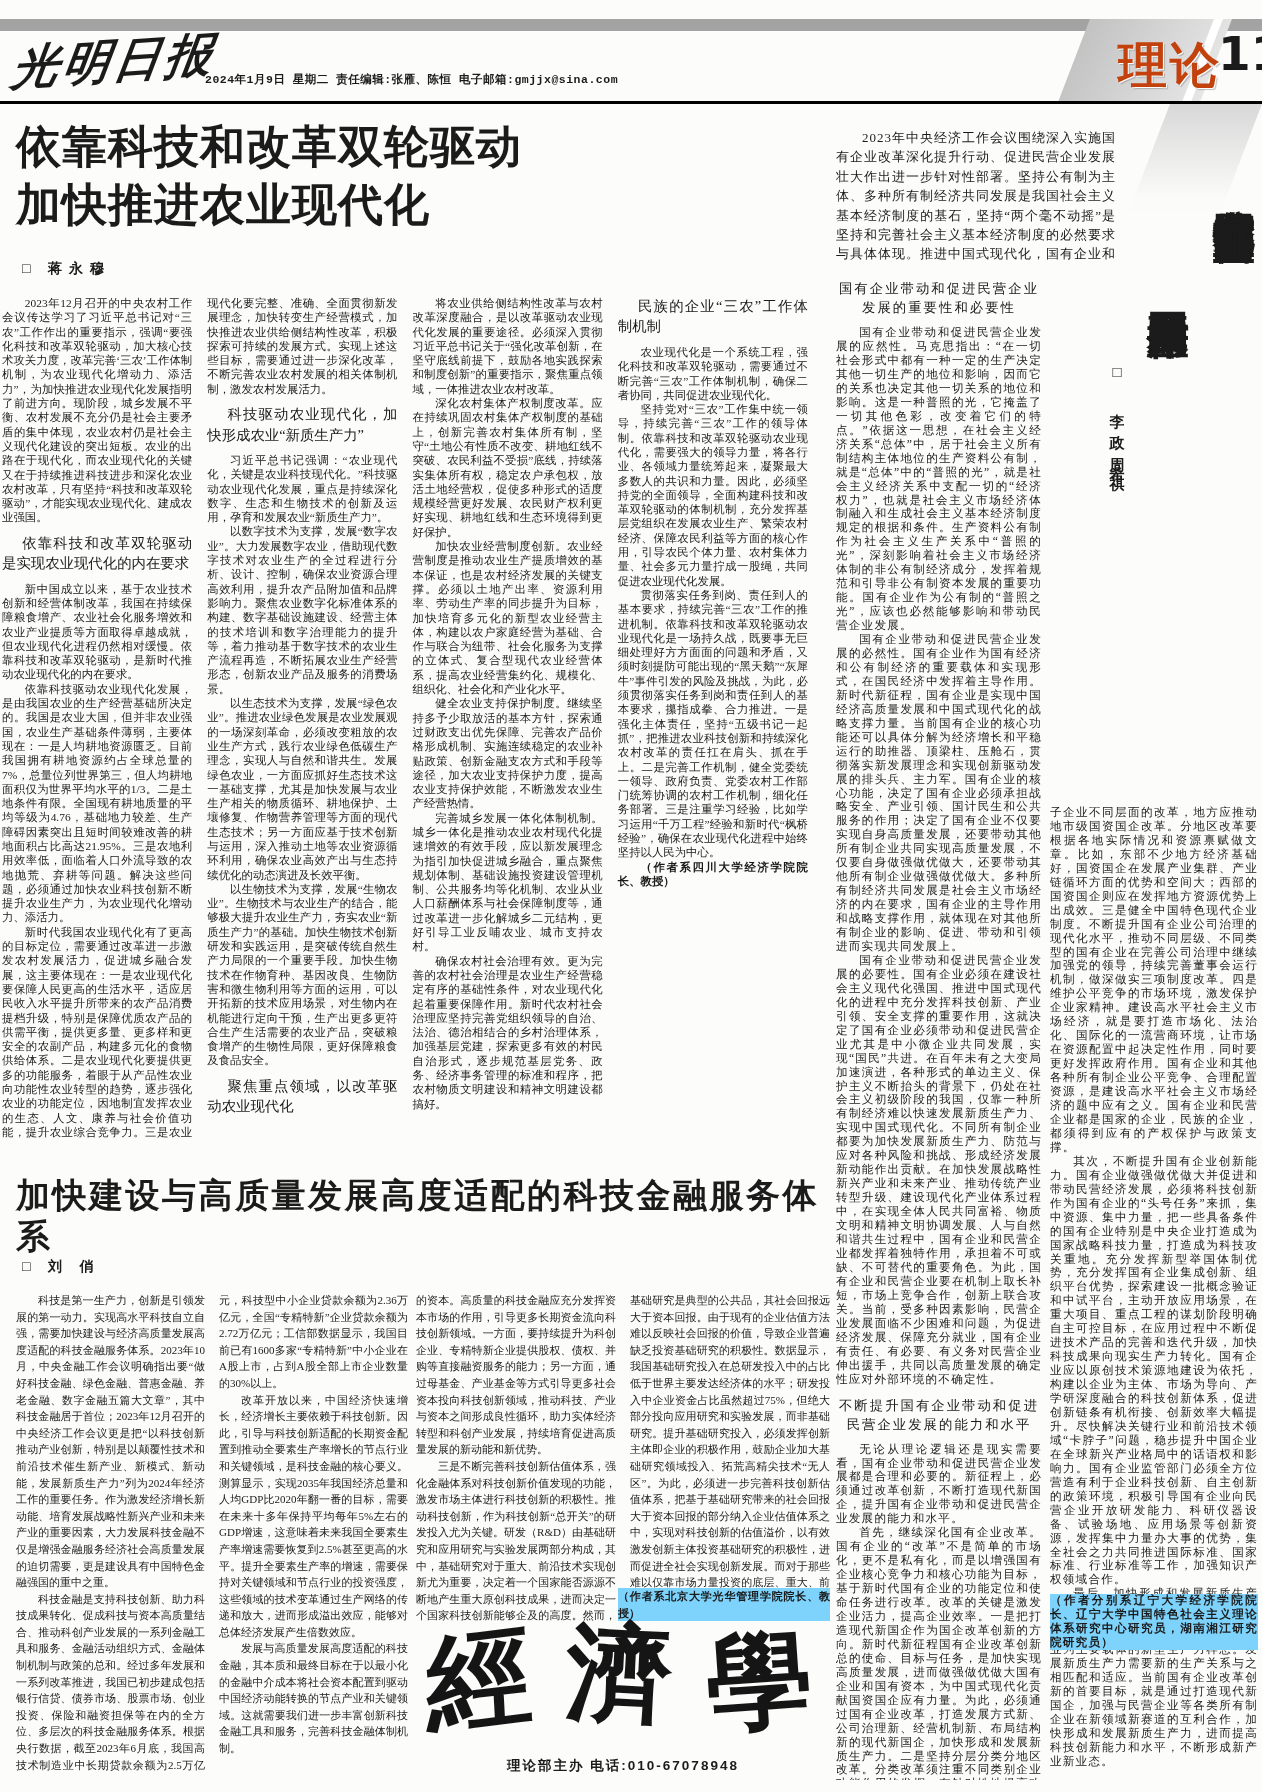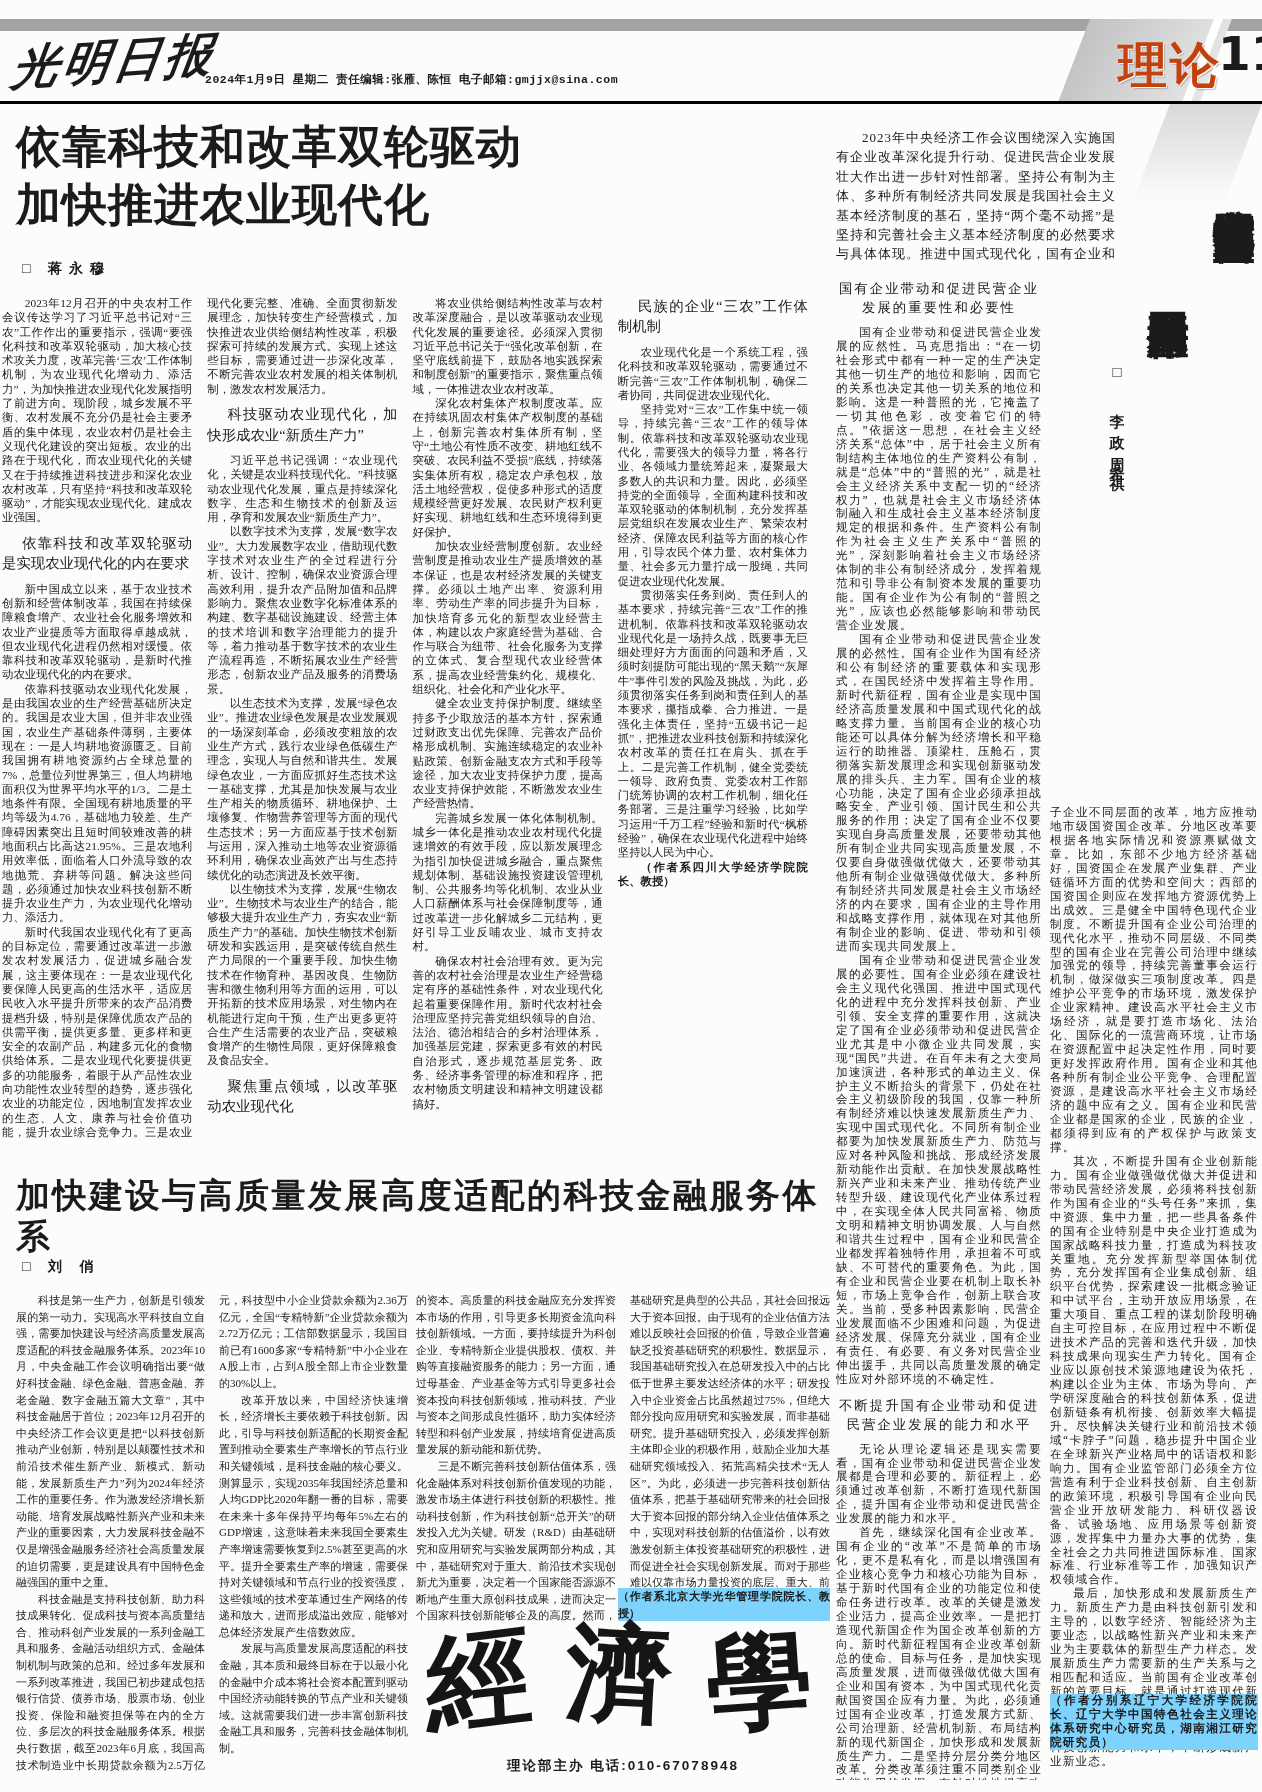--- a/index.html
+++ b/index.html
@@ -40,21 +40,21 @@
   .ra-col{font-size:11.6px;line-height:13.95px;letter-spacing:1.2px;overflow:hidden;}
   .ra-col .item-subhead{font-size:13.4px;text-align:center;text-indent:0;margin:9px 0;letter-spacing:2px;}
   .ra-col-a{left:836px;top:270px;width:206px;height:1510px;}
   .ra-col-b{left:1050px;top:806px;width:208px;height:974px;}
   .v-head{left:1050px;top:176px;width:212px;height:640px;}
   .v-inner{writing-mode:vertical-rl;height:100%;width:100%;}
   .v-line1{display:block;font-size:42px;font-weight:900;letter-spacing:1px;margin-left:10px;}
   .v-line2{display:block;font-size:42px;font-weight:900;letter-spacing:1px;margin-top:102px;margin-left:14px;}
   .v-byline{display:block;font-size:15px;font-weight:700;margin-top:188px;margin-left:16px;letter-spacing:9px;}
   .attr-overlay{position:absolute;font-weight:700;background:#7dd3fc;text-align:justify;margin:0;}
-  .ra-attr{left:1050px;top:1694px;width:208px;font-size:11.6px;line-height:13.95px;letter-spacing:1.2px;}
+  .ra-attr{left:1050px;top:1594px;width:208px;font-size:11.6px;line-height:13.95px;letter-spacing:1.2px;}
   
   .ba-headline{left:16px;top:1176px;width:816px;font-size:34px;font-weight:900;letter-spacing:2.5px;line-height:1.2;}
   .ba-byline{left:22px;top:1258px;font-size:14px;font-weight:700;letter-spacing:7px;}
   .ba-col{font-size:11px;line-height:16.6px;overflow:hidden;column-gap:14px;column-fill:auto;}
   .ba-left{left:16px;top:1292px;width:392px;height:490px;column-count:2;}
   .ba-right{left:416px;top:1292px;width:414px;height:332px;column-count:2;}
   .ba-attr{left:618px;top:1588px;width:212px;font-size:11px;line-height:16.6px;}
   
   .callig{left:426px;top:1604px;width:410px;height:148px;display:flex;align-items:center;gap:34px;}
   .callig span{font-family:"DejaVu Serif",serif;font-weight:900;font-size:106px;line-height:1;color:#151515;}

